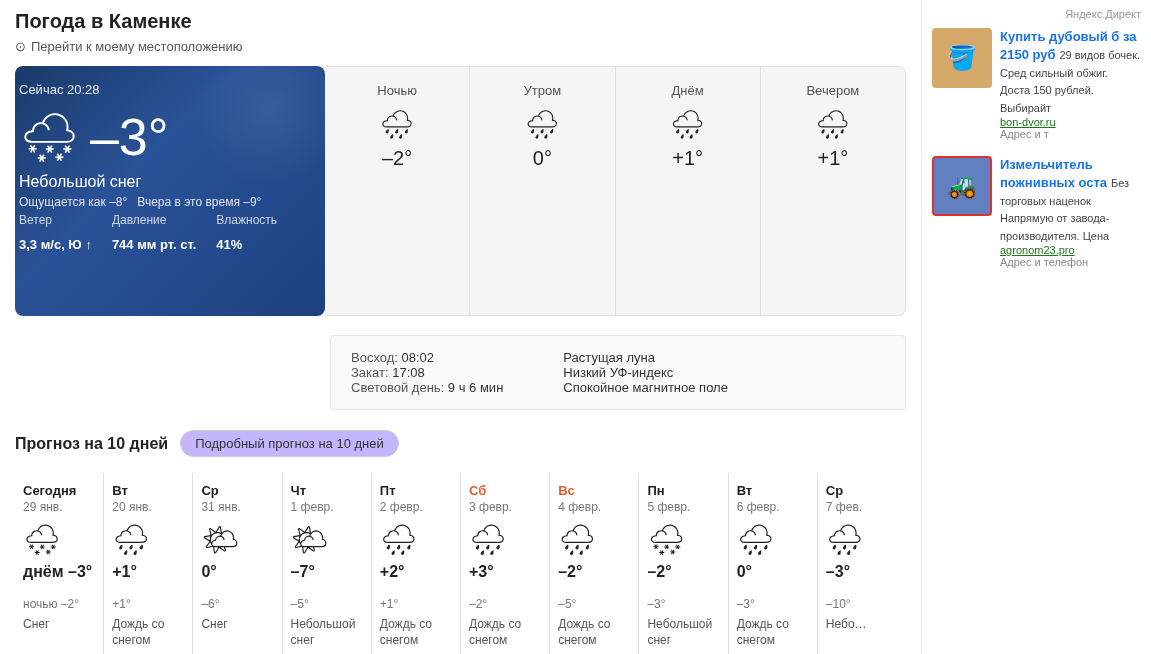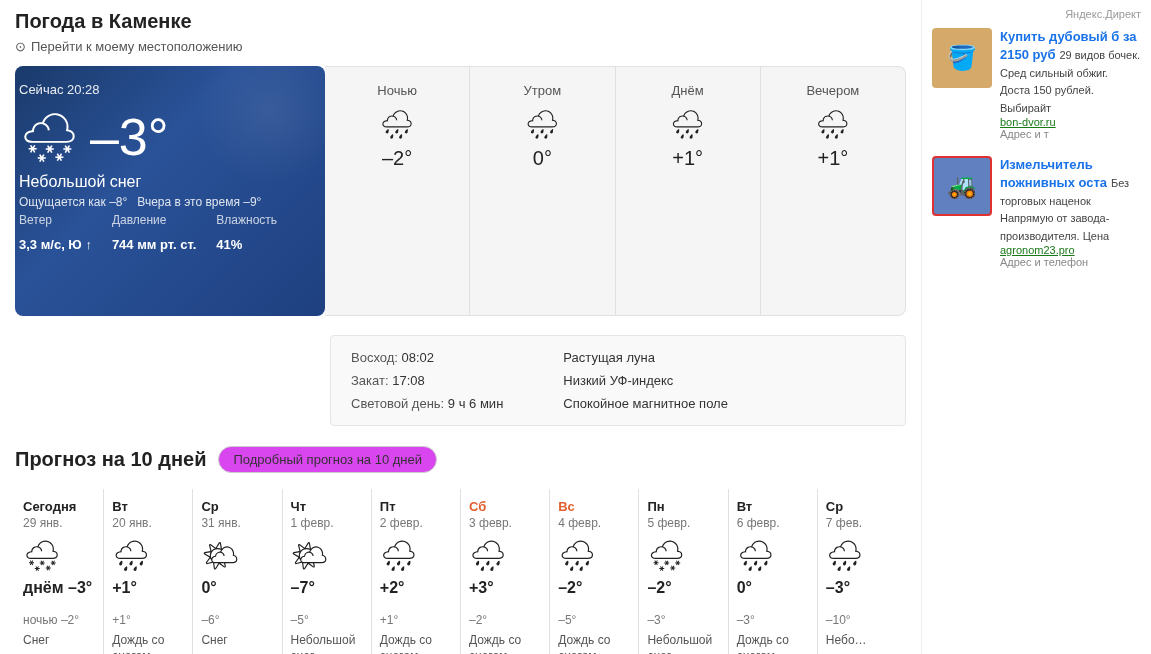--- a/index.html
+++ b/index.html
@@ -70,31 +70,31 @@
     .sun-info-panel {
       background: #f9f9f9;
       border: 1px solid #e5e5e5;
       border-radius: 4px;
       padding: 14px 20px;
       margin-left: 315px;
       margin-top: -1px;
       display: flex;
       gap: 60px;
     }
-    .sun-col { display: flex; flex-direction: column; gap: 8px; }
+    .sun-col { display: flex; flex-direction: column; gap: 0; }
     .sun-row { font-size: 13px; color: #333; }
     .sun-label { color: #555; }
     
     
     .forecast-section { margin-top: 20px; }
     .forecast-header { display: flex; align-items: center; gap: 12px; margin-bottom: 16px; }
-    .forecast-title { font-size: 20px; font-weight: bold; }
+    .forecast-title { font-size: 16px; font-weight: bold; }
     .forecast-btn {
       border: 1px solid #ccc;
-      background: #d946ef;
+      background: #c4b5fd;
       border-radius: 20px;
       padding: 5px 14px;
       font-size: 13px;
       color: #333;
       cursor: pointer;
     }
     
     .forecast-days { display: flex; gap: 0; overflow: hidden; }
     .forecast-day {
       flex: 1;

